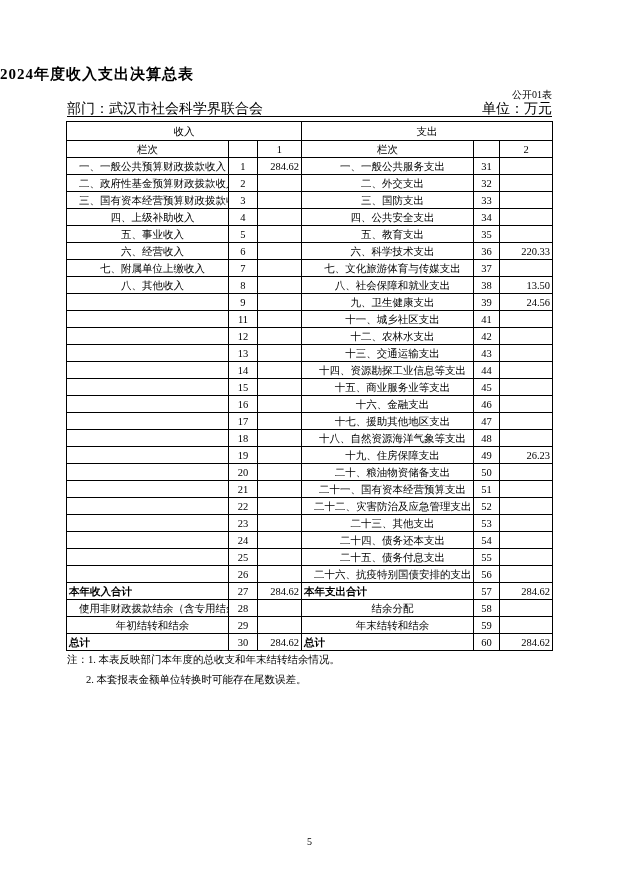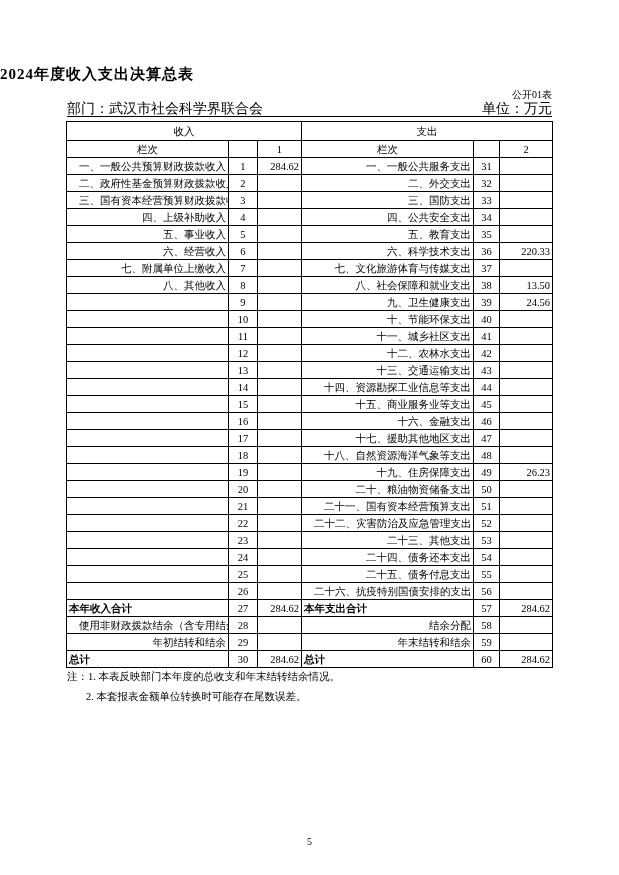--- a/index.html
+++ b/index.html
@@ -48,21 +48,21 @@
     border: 1px solid #000;
     height: 17px;
     padding: 0 2px;
     overflow: hidden;
     white-space: nowrap;
     font-weight: normal;
     text-align: center;
     line-height: 13px;
   }
   table.main thead tr.section-row th { height: 19px; }
-  table.main td.item { text-align: right; padding-left: 12px; }
+  table.main td.item { text-align: center; padding-left: 12px; }
   table.main td.item.total { text-align: left; font-weight: bold; padding-left: 2px; }
   table.main td.amount { text-align: right; padding-right: 2px; }
   table.main td.line { text-align: center; }
   .notes {
     width: 485px;
     margin: 3px auto 0 auto;
     font-size: 10.5px;
     line-height: 12px;
   }
   .note-2 { padding-left: 19px; margin-top: 8px; }
@@ -178,28 +178,20 @@
       <tr>
         <td class="item"></td>
         <td class="line">9</td>
         <td class="amount"></td>
         <td class="item">九、卫生健康支出</td>
         <td class="line">39</td>
         <td class="amount">24.56</td>
       </tr>
       <tr>
         <td class="item"></td>
-        <td class="line">10</td>
-        <td class="amount"></td>
-        <td class="item">十、节能环保支出</td>
-        <td class="line">40</td>
-        <td class="amount"></td>
-      </tr>
-      <tr>
-        <td class="item"></td>
         <td class="line">11</td>
         <td class="amount"></td>
         <td class="item">十一、城乡社区支出</td>
         <td class="line">41</td>
         <td class="amount"></td>
       </tr>
       <tr>
         <td class="item"></td>
         <td class="line">12</td>
         <td class="amount"></td>

